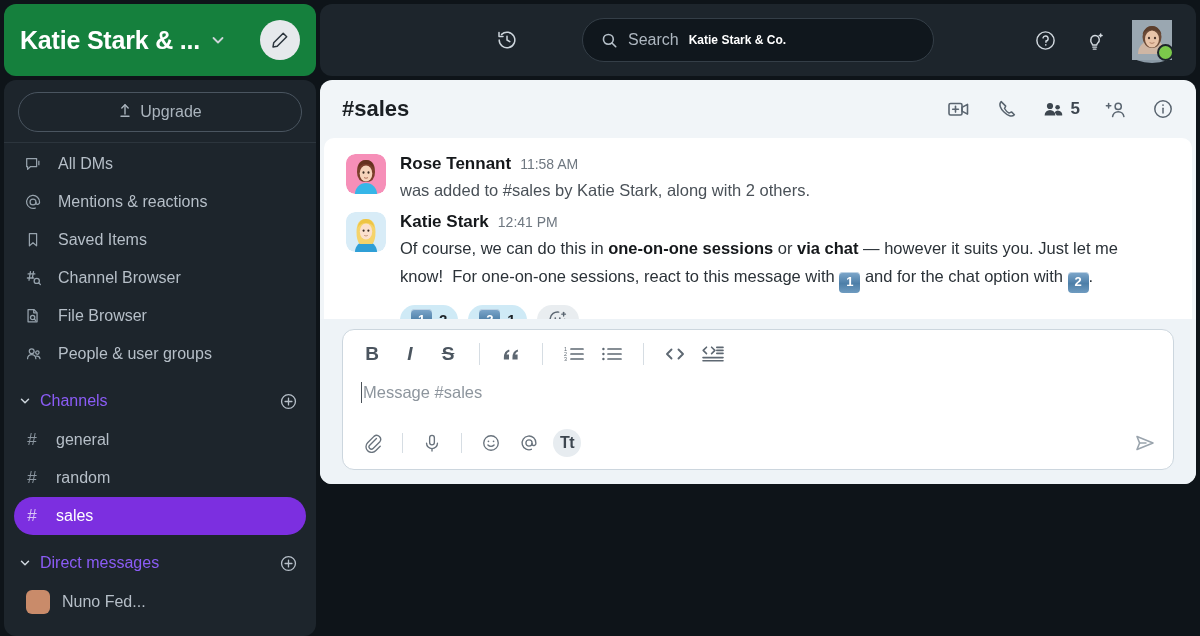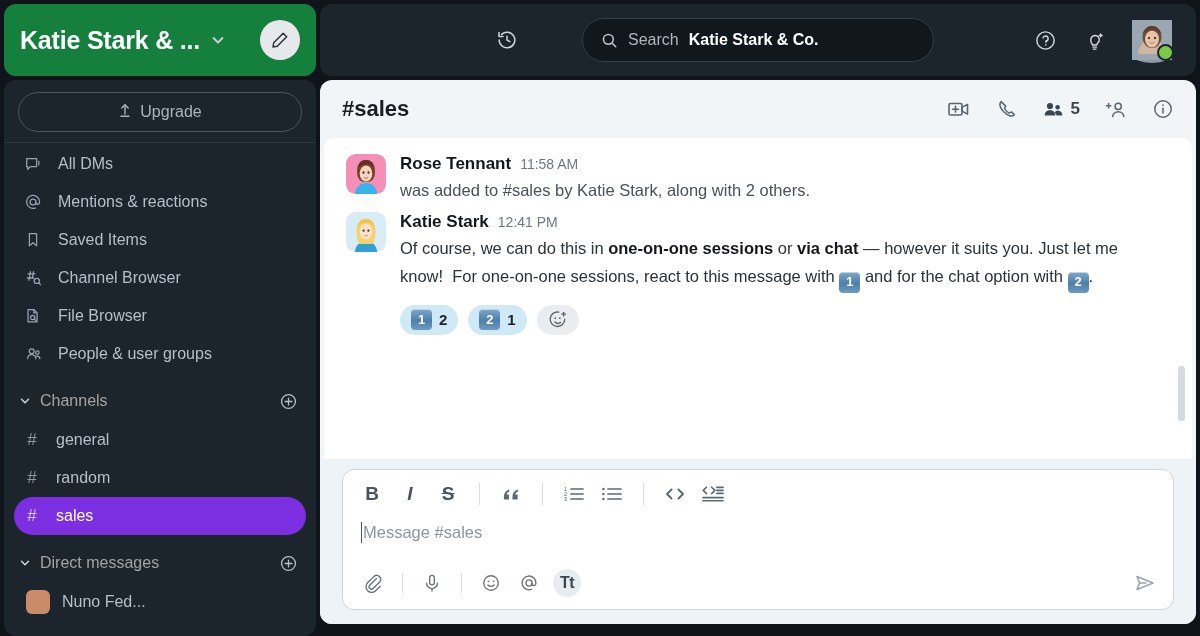--- a/index.html
+++ b/index.html
@@ -53,58 +53,58 @@
   .nav-item {
     display: flex; align-items: center; gap: 14px;
     height: 38px; padding: 0 14px 0 18px;
     color: #b6bfc8; font-size: 16px; white-space: nowrap;
   }
   .nav-item .ic { width: 22px; display: flex; align-items: center; justify-content: center; color: #97a3ad; flex: 0 0 22px; }
 
   .section-head {
     display: flex; align-items: center; gap: 8px;
     height: 40px; padding: 0 18px 0 14px;
-    color: #a3a3a3; font-size: 16px; margin-top: 8px;
+    color: #8b5cf6; font-size: 16px; margin-top: 8px;
   }
   .section-head .caret { display: flex; align-items: center; color: #cdd5dc; }
   .section-head .plus { margin-left: auto; color: #b6bfc8; display: flex; align-items: center; }
   .chan-item {
     display: flex; align-items: center; gap: 18px;
     height: 38px; margin: 0 10px; padding: 0 12px; border-radius: 20px;
     color: #b6bfc8; font-size: 16px;
   }
   .chan-item .hash { color: #8d98a2; font-size: 17px; width: 12px; text-align: center; flex: 0 0 12px; }
   .chan-item.active { background: #7c2fe0; color: #ffffff; }
   .chan-item.active .hash { color: #d9c4f5; }
   .dm-item {
     display: flex; align-items: center; gap: 12px;
     height: 38px; margin: 0 10px; padding: 0 12px;
     color: #b6bfc8; font-size: 16px;
   }
   .dm-av { width: 24px; height: 24px; border-radius: 6px; background: #c98b6a; flex: 0 0 24px; }
 
   
   .main-col {
-    flex: 1 1 auto; height: 624px; display: flex; flex-direction: column;
+    flex: 1 1 auto; height: 484px; display: flex; flex-direction: column;
     padding: 4px 4px 0 0; gap: 4px; min-width: 0;
   }
   .topbar {
     height: 72px; background: #1d252c; border-radius: 12px;
     display: flex; align-items: center; padding: 0 24px;
     position: relative; flex: 0 0 72px;
   }
   .history-ic { color: #cdd5dc; display: flex; align-items: center; margin-left: 152px; }
   .search-box {
     width: 352px; height: 44px; background: #10171d; border: 1px solid #343e47;
     border-radius: 22px; display: flex; align-items: center; gap: 10px;
     padding: 0 18px; margin: 0 auto;
     position: absolute; left: 50%; transform: translateX(-50%);
   }
   .search-ph { color: #aeb7c0; font-size: 16px; }
-  .search-val { color: #ffffff; font-size: 16px; font-weight: bold; }
+  .search-val { color: #ffffff; font-size: 12px; font-weight: bold; }
   .top-right { margin-left: auto; display: flex; align-items: center; gap: 26px; }
   .top-ic { color: #d3dae0; display: flex; align-items: center; }
   .avatar-top {
     width: 40px; height: 40px; border-radius: 50%;
     position: relative; overflow: visible; flex: 0 0 40px;
   }
   .avatar-top .face { width: 40px; height: 40px; border-radius: 50%; overflow: hidden; background: #8b9aa6; }
   .presence {
     position: absolute; right: -2px; bottom: -1px;
     width: 17px; height: 17px; border-radius: 50%;

